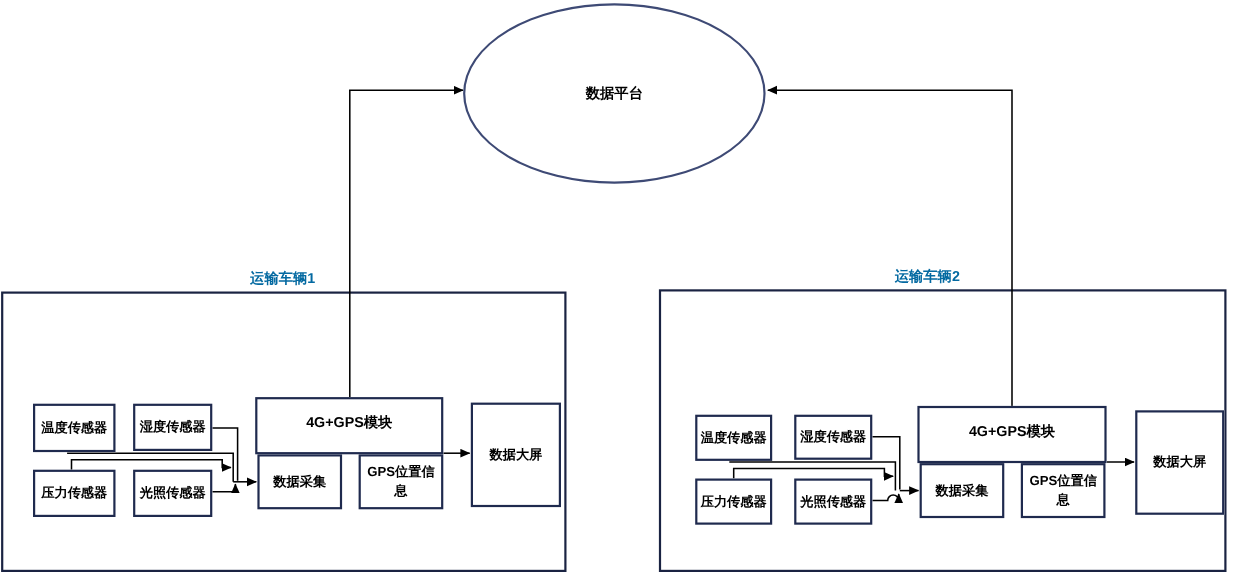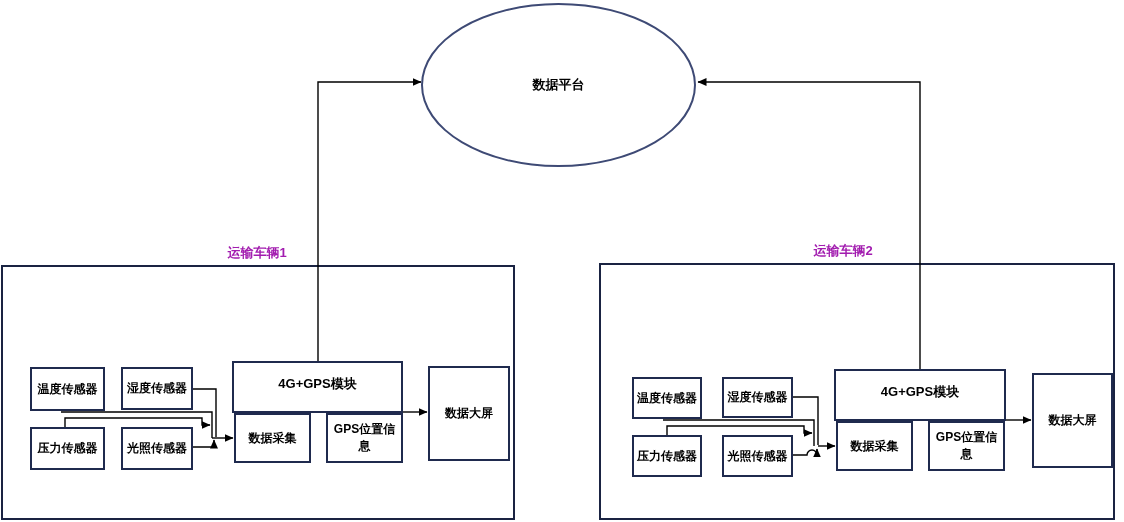--- a/index.html
+++ b/index.html
@@ -10,21 +10,21 @@
     font-family:"Liberation Sans","DejaVu Sans",sans-serif;
     overflow:hidden;
   }
   #wires{position:absolute;left:0;top:0;z-index:1;}
   .vehicle-box{
     position:absolute;z-index:0;
     border:2px solid #1a2342;background:transparent;
   }
   .vehicle-label{
     position:absolute;z-index:2;
-    text-align:center;font-weight:bold;font-size:13px;color:#a21caf;
+    text-align:center;font-weight:bold;font-size:13px;color:#0369a1;
   }
   .nbox{
     position:absolute;z-index:2;
     border:2px solid #1f2a4e;background:#ffffff;
     display:flex;align-items:center;justify-content:center;
     font-weight:bold;font-size:12px;color:#000;
     box-sizing:border-box;text-align:center;
   }
   .module-box{
     align-items:flex-start;

